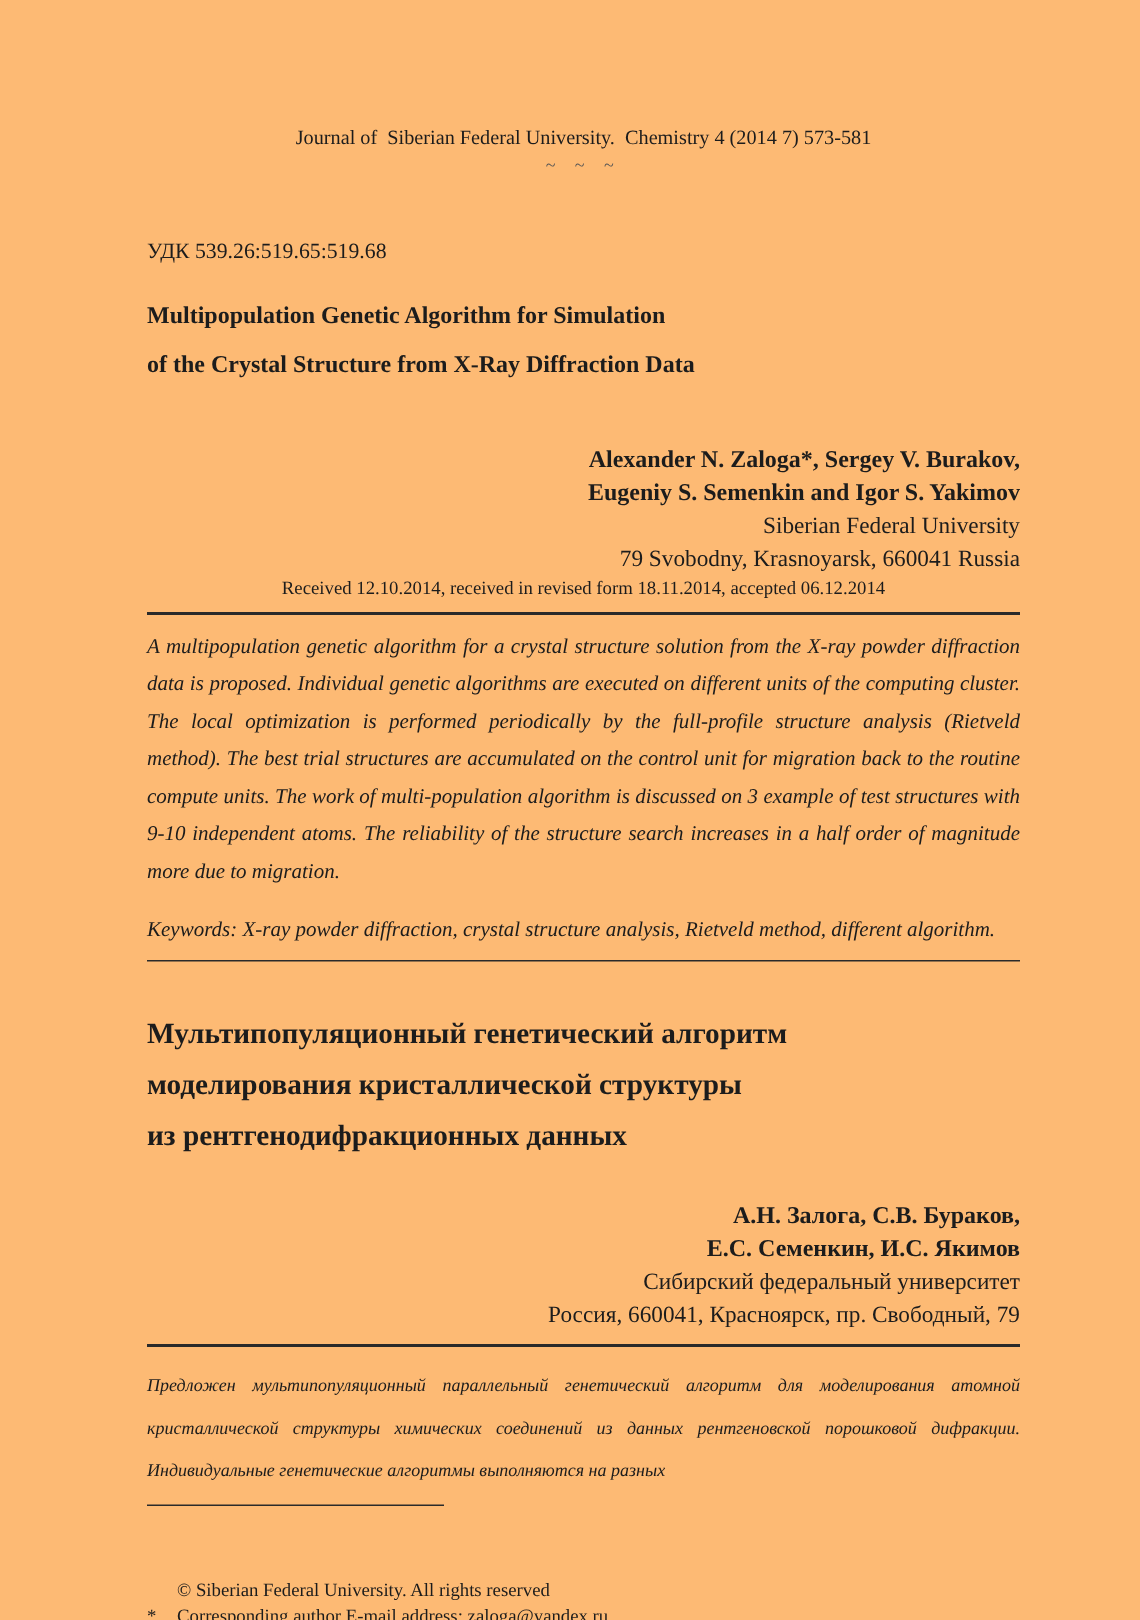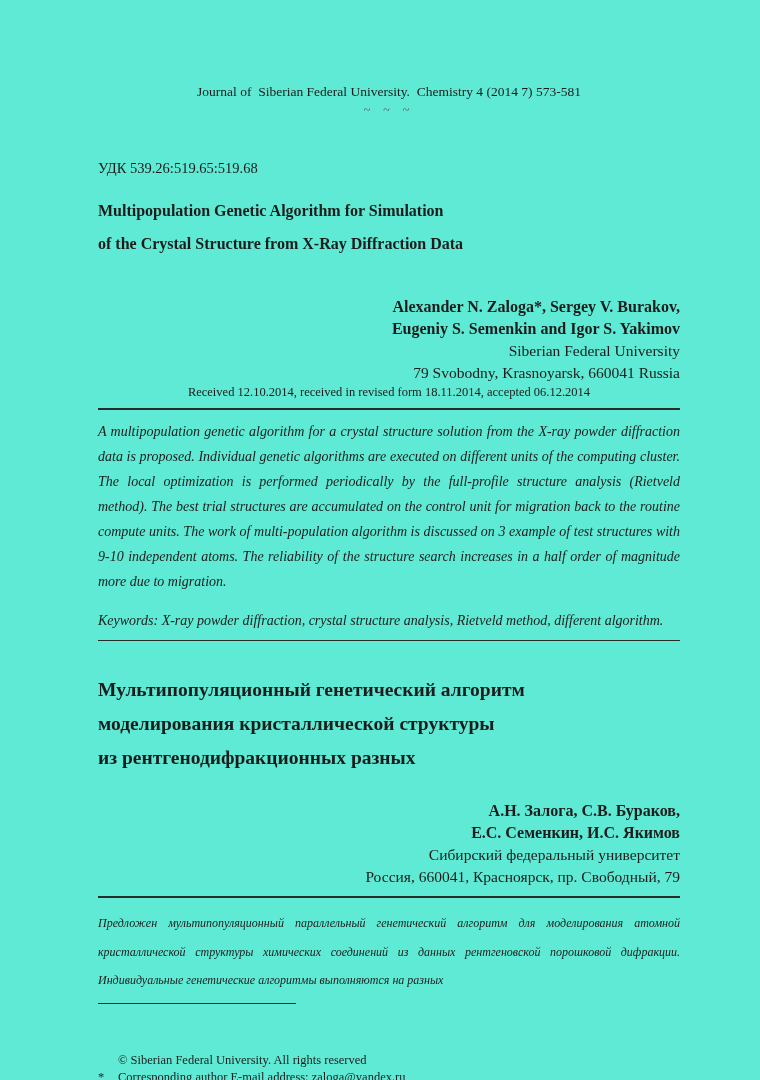--- a/index.html
+++ b/index.html
@@ -1,20 +1,20 @@
 <!DOCTYPE html>
 <html><head>
 <meta charset="utf-8">
 <style>
   html, body { margin: 0; padding: 0; background: #ffffff; }
   .page {
     position: relative;
     width: 760px;
     height: 1080px;
-    background: #5eead4;
+    background: #fdba74;
     font-family: "Liberation Serif", "DejaVu Serif", serif;
     color: #1c1c1c;
     overflow: hidden;
   }
   .content {
     position: absolute;
     left: 98px;
     top: 0;
     width: 582px;
   }
@@ -160,21 +160,21 @@
 
     <div class="abstract-en">A multipopulation genetic algorithm for a crystal structure solution from the X-ray powder diffraction data is proposed. Individual genetic algorithms are executed on different units of the computing cluster. The local optimization is performed periodically by the full-profile structure analysis (Rietveld method). The best trial structures are accumulated on the control unit for migration back to the routine compute units. The work of multi-population algorithm is discussed on 3 example of test structures with 9-10 independent atoms. The reliability of the structure search increases in a half order of magnitude more due to migration.</div>
 
     <div class="keywords">Keywords: X-ray powder diffraction, crystal structure analysis, Rietveld method, different algorithm.</div>
 
     <hr class="rule-thin">
 
     <div class="title-ru">
       <div>Мультипопуляционный генетический алгоритм</div>
       <div>моделирования кристаллической структуры</div>
-      <div>из рентгенодифракционных разных</div>
+      <div>из рентгенодифракционных данных</div>
     </div>
 
     <div class="authors-block-ru">
       <div class="author-line">А.Н. Залога, С.В. Бураков,</div>
       <div class="author-line">Е.С. Семенкин, И.С. Якимов</div>
       <div class="affil-line">Сибирский федеральный университет</div>
       <div class="affil-line">Россия, 660041, Красноярск, пр. Свободный, 79</div>
     </div>
 
     <hr class="rule-full">

